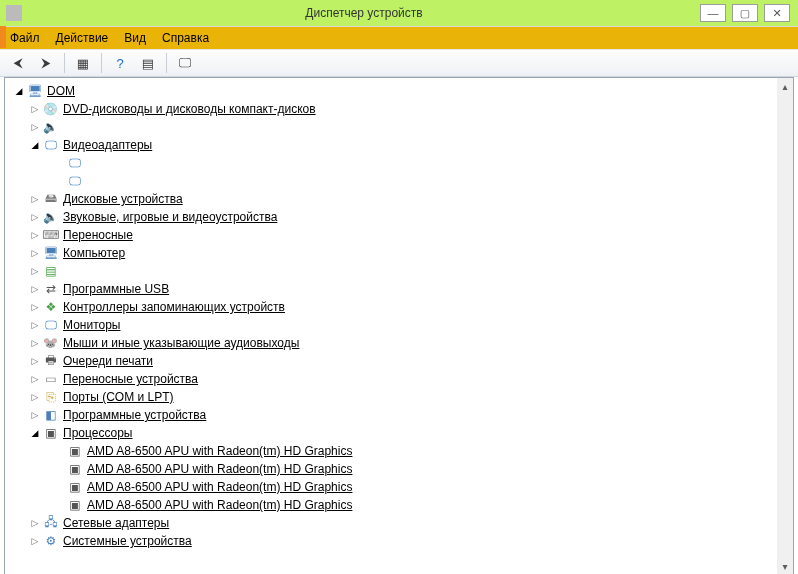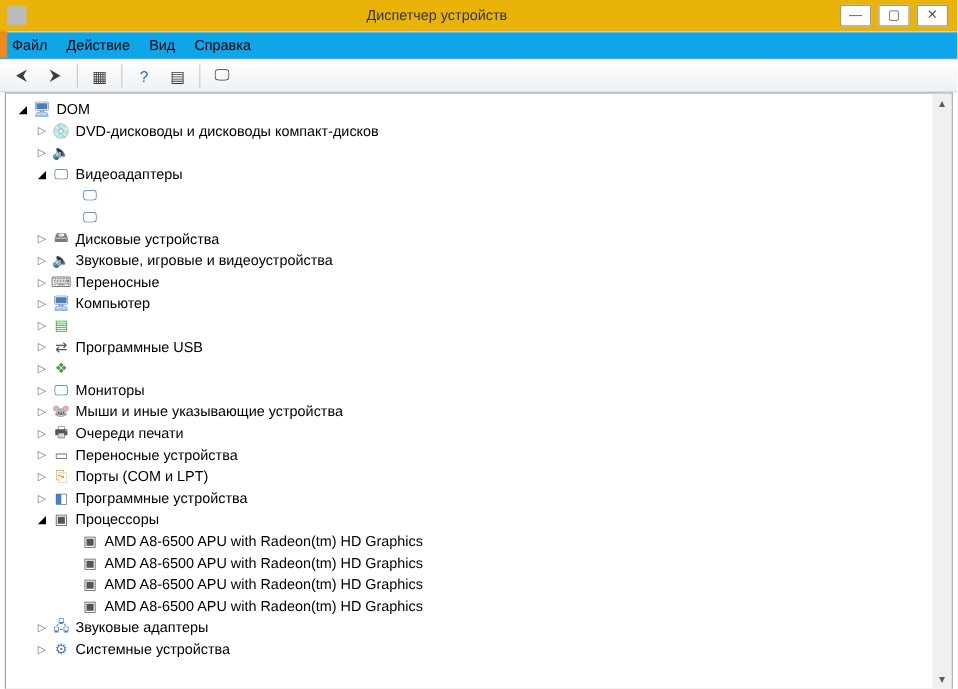--- a/index.html
+++ b/index.html
@@ -1,36 +1,36 @@
 <!DOCTYPE html>
 <html><head>
 <meta charset="utf-8">
 <style>
   html,body{margin:0;padding:0;font-family:"Segoe UI",Tahoma,sans-serif;font-size:12px;background:#fff;color:#000;}
   .wrap{width:798px;height:574px;position:relative;}
   .side-accent{position:absolute;left:0;top:26px;width:6px;height:22px;background:#f08a1f;}
-  .titlebar{height:26px;display:flex;align-items:center;border-bottom:1px solid #d9d9d9;background:#eab308;}
+  .titlebar{height:26px;display:flex;align-items:center;border-bottom:1px solid #d9d9d9;background:#bef264;}
   .titlebar .appicon{width:16px;height:16px;margin:0 6px;background:#bbb;}
   .titlebar .title{flex:1;text-align:center;font-size:12px;color:#333;}
   .winbtns{display:flex;gap:6px;margin-right:8px;}
   .winbtn{width:24px;height:16px;border:1px solid #9c9c9c;display:flex;align-items:center;justify-content:center;font-size:11px;line-height:1;color:#555;background:#fff;}
-  .menubar{height:22px;display:flex;align-items:center;gap:16px;padding:0 10px;background:#0ea5e9;border-bottom:1px solid #e5e5e5;}
+  .menubar{height:22px;display:flex;align-items:center;gap:16px;padding:0 10px;background:#eab308;border-bottom:1px solid #e5e5e5;}
   .menuitem{color:#000;}
   .toolbar{height:26px;display:flex;align-items:center;gap:4px;padding:0 6px;background:linear-gradient(#fefefe,#eef1f4);border-bottom:1px solid #cfd6dd;}
   .tbtn{width:22px;height:22px;border:1px solid transparent;display:flex;align-items:center;justify-content:center;font-size:13px;color:#3b3b3b;}
   .tsep{width:1px;height:20px;background:#c8ced4;margin:0 2px;}
   .tree-area{position:relative;height:498px;border:1px solid #9aa5b1;margin:0 4px 2px 4px;box-sizing:border-box;padding:6px 0 0 0;overflow:hidden;}
   .tree{position:absolute;top:4px;left:0;right:16px;bottom:0;overflow:hidden;font-size:12px;}
   .scrollbar{position:absolute;top:0;right:0;width:16px;height:100%;background:#f0f0f0;display:flex;flex-direction:column;align-items:center;justify-content:space-between;}
   .sarrow{width:16px;height:16px;font-size:10px;display:flex;align-items:center;justify-content:center;color:#5d5d5d;}
   .node{display:flex;align-items:center;height:18px;white-space:nowrap;}
   .tw{width:12px;height:12px;display:inline-flex;align-items:center;justify-content:center;font-size:9px;color:#6b6b6b;margin-right:2px;}
   .tw.open{color:#000;}
   .ic{width:16px;height:16px;margin-right:4px;display:inline-flex;align-items:center;justify-content:center;font-size:12px;}
-  .lbl{color:#000;}
+  .lbl{color:#000;text-decoration:underline;}
   .d0{padding-left:8px;}
   .d1{padding-left:24px;}
   .d2{padding-left:48px;}
   
   .computer-icon{color:#4a7fbc;}
   .disc-icon{color:#7a7a7a;}
   .audio-icon{color:#7a7a7a;}
   .display-icon{color:#2b72c0;}
   .drive-icon{color:#7a7a7a;}
   .keyboard-icon{color:#7a7a7a;}
@@ -137,30 +137,31 @@
           <span class="ic ide-icon">▤</span>
         </div>
         <div class="node d1">
           <span class="tw">▷</span>
           <span class="ic usb-icon">⇄</span>
           <span class="lbl">Программные USB</span>
         </div>
         <div class="node d1">
           <span class="tw">▷</span>
           <span class="ic storage-icon">❖</span>
+          <span class="lbl">Контроллеры запоминающих устройств</span>
         </div>
         <div class="node d1">
           <span class="tw">▷</span>
           <span class="ic monitor-icon">🖵</span>
           <span class="lbl">Мониторы</span>
         </div>
         <div class="node d1">
           <span class="tw">▷</span>
           <span class="ic mouse-icon">🐭</span>
-          <span class="lbl">Мыши и иные указывающие устройства</span>
+          <span class="lbl">Мыши и иные указывающие аудиовыходы</span>
         </div>
         <div class="node d1">
           <span class="tw">▷</span>
           <span class="ic printq-icon">🖶</span>
           <span class="lbl">Очереди печати</span>
         </div>
         <div class="node d1">
           <span class="tw">▷</span>
           <span class="ic portable-icon">▭</span>
           <span class="lbl">Переносные устройства</span>
@@ -196,21 +197,21 @@
           <span class="lbl">AMD A8-6500 APU with Radeon(tm) HD Graphics</span>
         </div>
         <div class="node d2">
           <span class="tw"></span>
           <span class="ic cpu-icon">▣</span>
           <span class="lbl">AMD A8-6500 APU with Radeon(tm) HD Graphics</span>
         </div>
         <div class="node d1">
           <span class="tw">▷</span>
           <span class="ic net-icon">🖧</span>
-          <span class="lbl">Звуковые адаптеры</span>
+          <span class="lbl">Сетевые адаптеры</span>
         </div>
         <div class="node d1">
           <span class="tw">▷</span>
           <span class="ic sys-icon">⚙</span>
           <span class="lbl">Системные устройства</span>
         </div>
       </div>
     <div class="scrollbar">
       <div class="sarrow">▴</div>
       <div class="sarrow">▾</div>

